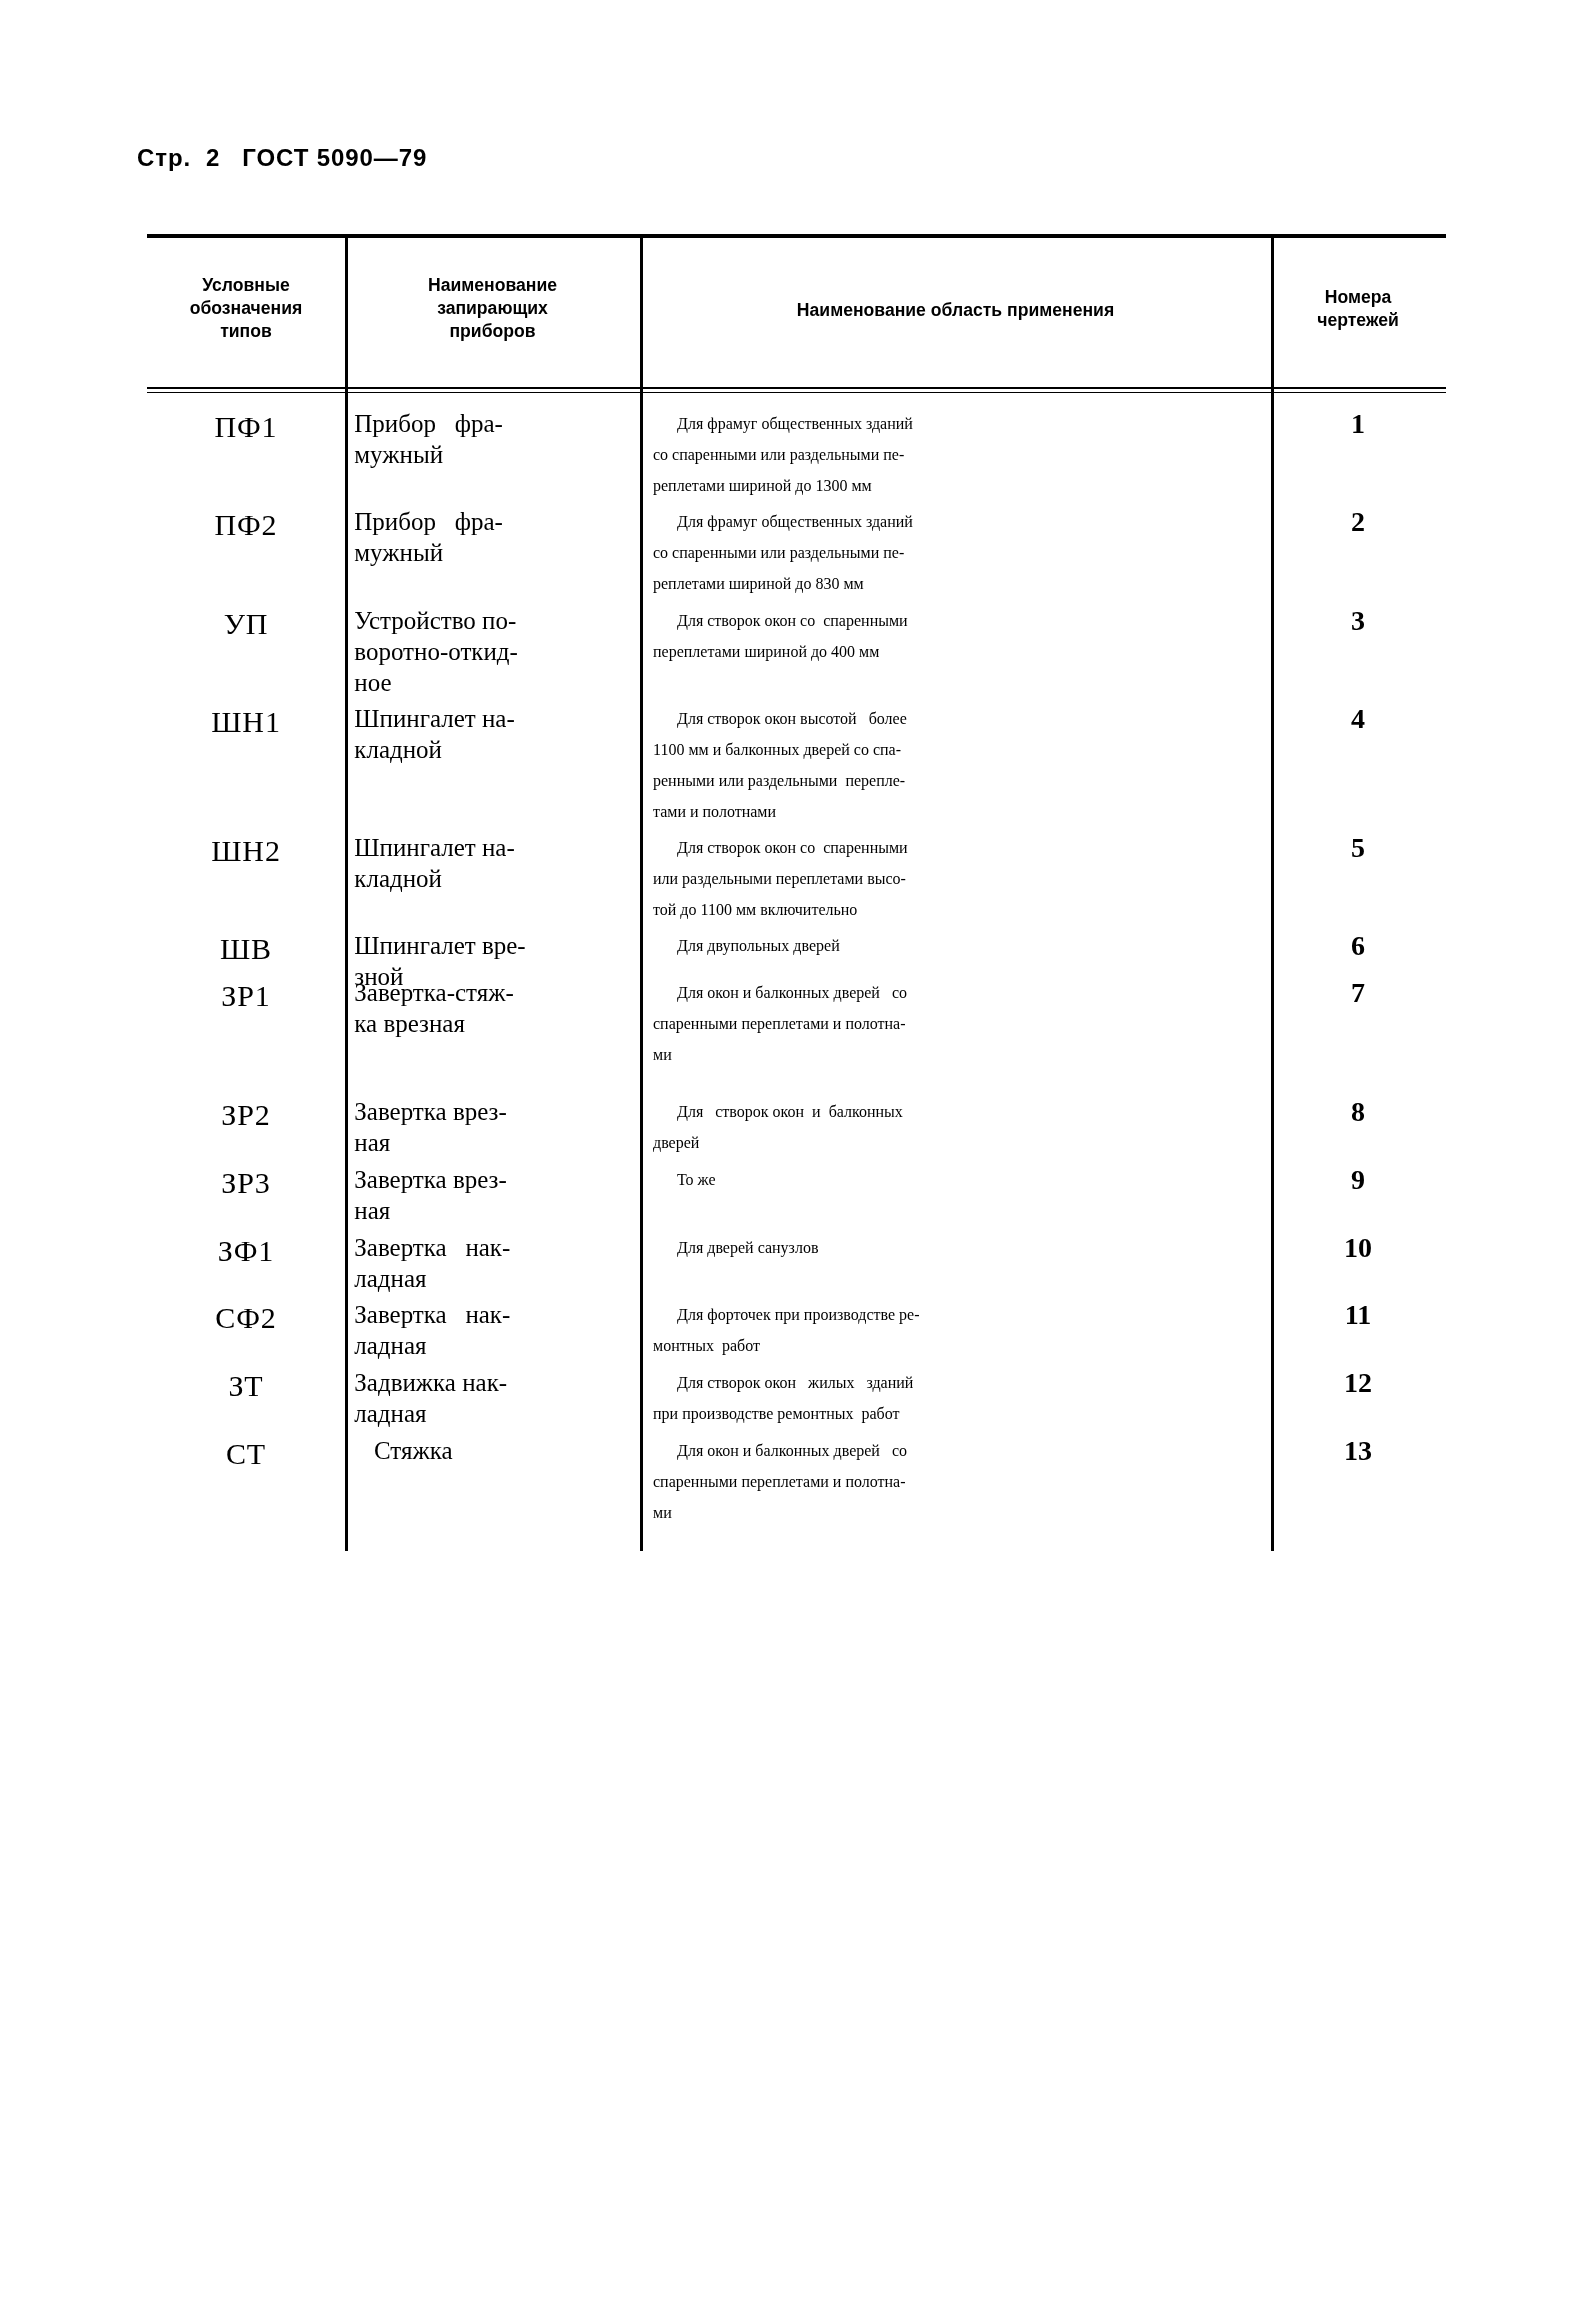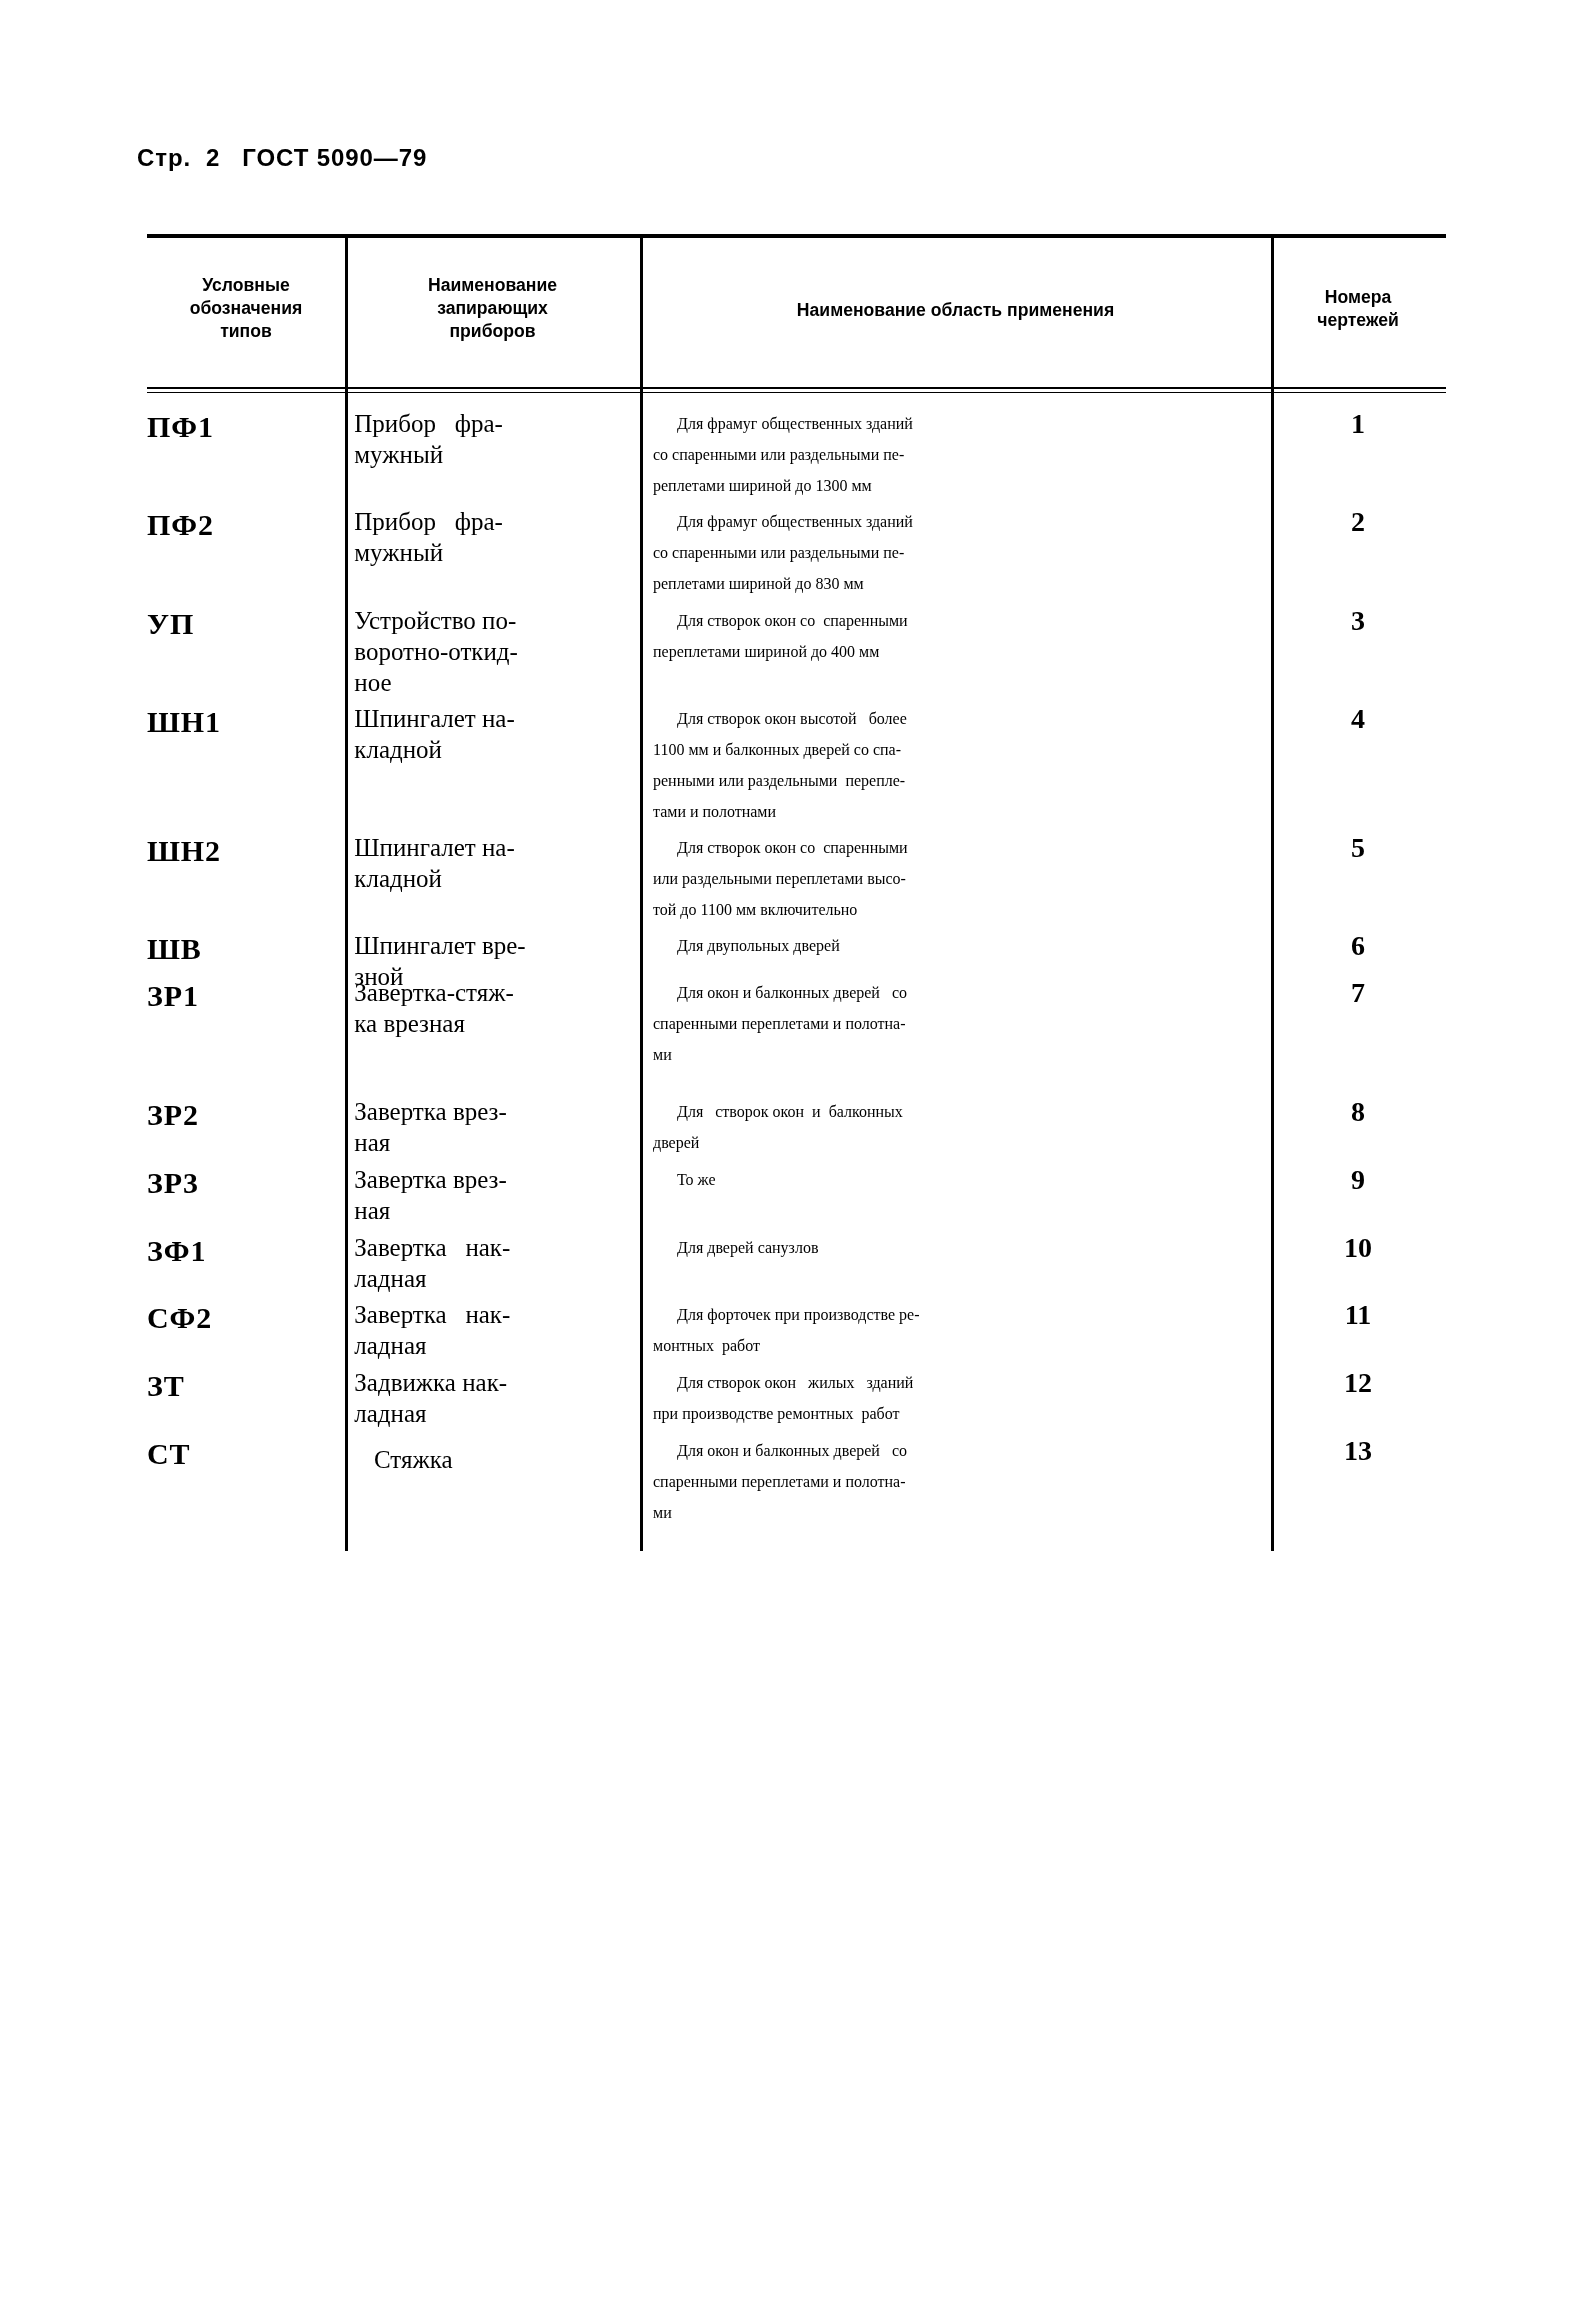--- a/index.html
+++ b/index.html
@@ -86,22 +86,23 @@
     position: relative;
     display: block;
   }
   .cell {
     position: absolute;
     box-sizing: border-box;
   }
   .c-code {
     left: 0;
     width: 198px;
+    text-align: center;
     font-family: "Liberation Serif", serif;
-    font-weight: bold;
+    font-weight: normal;
     font-size: 30px;
     letter-spacing: 0.9px;
   }
   .c-name {
     left: 198px;
     width: 295px;
     padding: 0 13px 0 9.3px;
     font-size: 25px;
     line-height: 31px;
     text-align: justify;
@@ -309,21 +310,21 @@
           <span class="ln">ладная</span>
         </div>
         <div class="cell c-app" style="top: 0px;">
           <span class="ln">      Для створок окон   жилых   зданий</span>
           <span class="ln">при производстве ремонтных  работ</span>
         </div>
         <div class="cell c-num" style="top: 0px;">12</div>
       </div>
       <div class="row" style="position: absolute; left: 0px; top: 1027px; width: 1299px; height: 98px;">
         <div class="cell c-code" style="top: 1.9px;">СТ</div>
-        <div class="cell c-name" style="top: 9px; padding-left: 29px;">
+        <div class="cell c-name" style="top: 0px; padding-left: 29px;">
           <span class="ln">Стяжка</span>
         </div>
         <div class="cell c-app" style="top: 0px;">
           <span class="ln">      Для окон и балконных дверей   со</span>
           <span class="ln">спаренными переплетами и полотна-</span>
           <span class="ln">ми</span>
         </div>
         <div class="cell c-num" style="top: 0px;">13</div>
       </div>
     </div>

